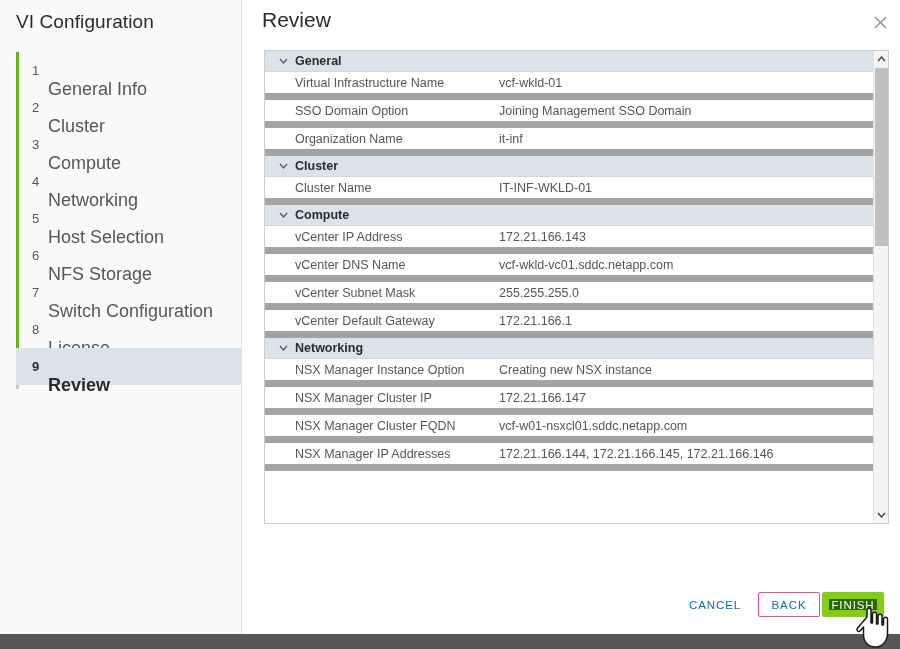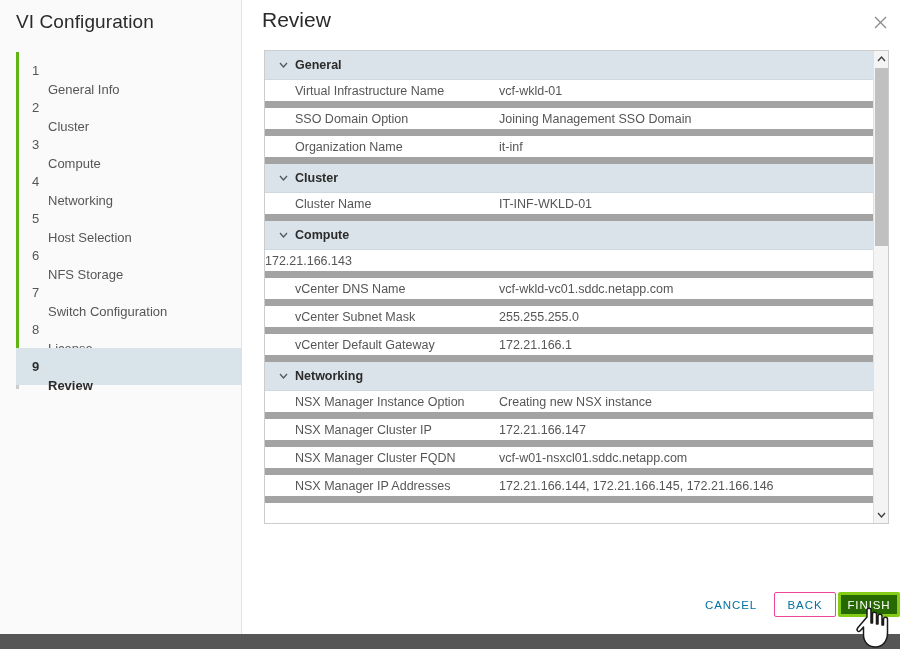--- a/index.html
+++ b/index.html
@@ -66,21 +66,21 @@
     background: transparent;
   }
   .step .num {
     width: 16px;
     flex: 0 0 auto;
     color: #565656;
     font-size: 13px;
   }
   .step .lbl {
     color: #565656;
-    font-size: 13px;
+    font-size: 18px;
     white-space: nowrap;
     margin-top: 38px;
   }
   .step.active {
     background: #d9e4ea;
     width: 226px;
   }
   .step.active .num,
   .step.active .lbl {
     color: #2b2b2b;
@@ -121,21 +121,21 @@
     overflow: hidden;
   }
   #review-scrollview {
     position: absolute;
     left: 0; top: 0;
     width: 608px;
     height: 472px;
     overflow: hidden;
   }
   .sec-header {
-    height: 29px;
+    height: 21px;
     background: #dae3e9;
     display: flex;
     align-items: center;
     padding-left: 14px;
     box-sizing: border-box;
     font-size: 12.5px;
     font-weight: bold;
     color: #2b2b2b;
     border-bottom: 1px solid #cfd8de;
   }
@@ -194,21 +194,21 @@
     top: 17px;
     width: 13px;
     height: 178px;
     background: #c0c0c0;
     cursor: pointer;
   }
 
   
   #footer {
     position: absolute;
-    left: 243px; top: 584px;
+    left: 227px; top: 584px;
     width: 657px; height: 50px;
   }
   .btn {
     position: absolute;
     height: 25px;
     font-size: 11.5px;
     letter-spacing: 0.9px;
     font-weight: 500;
     display: flex;
     align-items: center;
@@ -229,21 +229,21 @@
     width: 62px;
     color: #0072a3;
     background: #ffffff;
     border: 1px solid #ec4899;
   }
   #btn-finish {
     right: 0px; top: 8px;
     width: 62px;
     color: #ffffff;
     background: #266900;
-    border: 3px solid #84cc16;
+    border: 7px solid #84cc16;
   }
 
   
   #bottom-bar {
     position: absolute;
     left: 0; top: 634px;
     width: 900px; height: 15px;
     background: #565656;
   }
 
@@ -352,20 +352,21 @@
             </div>
             <div class="sec-header">
               <span class="chev">
                 <svg width="9" height="6" viewBox="0 0 9 6" aria-hidden="true">
                   <polyline points="1,1 4.5,5 8,1" fill="none" stroke="#4d5963" stroke-width="1.3"></polyline>
                 </svg>
               </span>
               <span>Compute</span>
             </div>
             <div class="row">
+              <span class="k">vCenter IP Address</span>
               <span class="v">172.21.166.143</span>
             </div>
             <div class="row">
               <span class="k">vCenter DNS Name</span>
               <span class="v">vcf-wkld-vc01.sddc.netapp.com</span>
             </div>
             <div class="row">
               <span class="k">vCenter Subnet Mask</span>
               <span class="v">255.255.255.0</span>
             </div>

